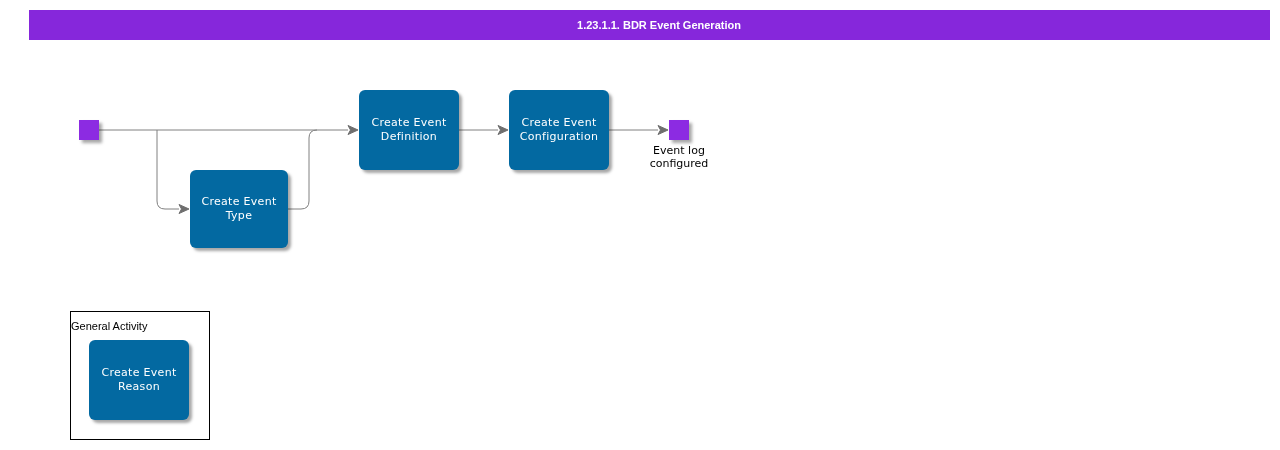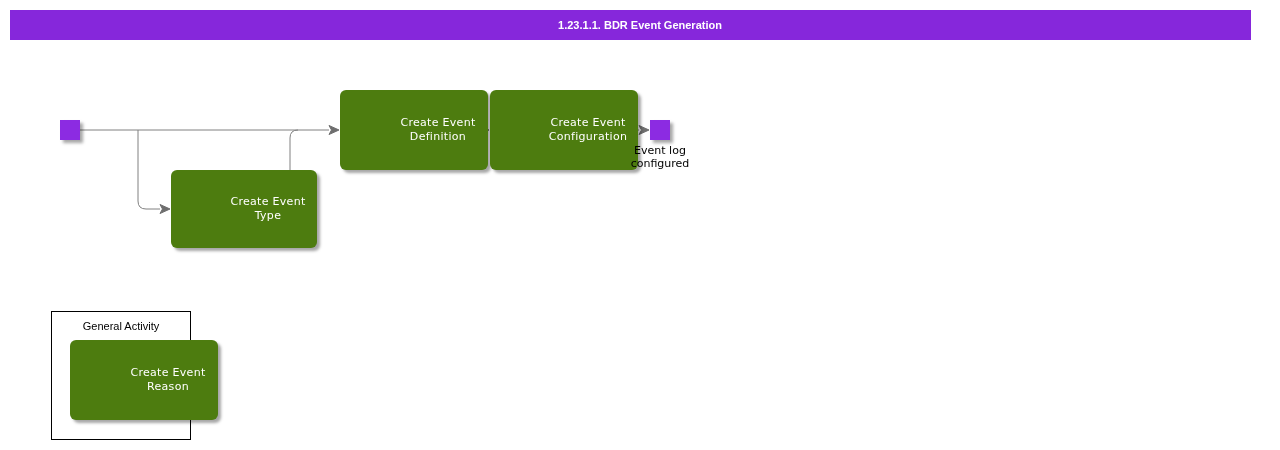--- a/index.html
+++ b/index.html
@@ -7,20 +7,21 @@
     padding: 0;
     background: #ffffff;
   }
   .stage {
     position: relative;
     width: 1251px;
     height: 450px;
     background: #ffffff;
     overflow: hidden;
     font-family: "DejaVu Sans", sans-serif;
+    margin-left: 19px;
   }
   .title-bar {
     position: absolute;
     left: 10px;
     top: 10px;
     width: 1260px;
     height: 30px;
     background: #8627DB;
     color: #ffffff;
     font-family: "Liberation Sans", sans-serif;
@@ -56,27 +57,26 @@
     position: absolute;
     width: 120px;
     color: #000000;
     font-size: 11px;
     line-height: 13px;
     text-align: center;
     white-space: pre-line;
   }
   .task-box {
     position: absolute;
-    background: #4d7c0f;
+    background: #0369a1;
     border-radius: 6px;
     box-shadow: 3px 3px 3px rgba(0,0,0,0.35);
     display: flex;
     align-items: center;
     justify-content: center;
-    padding-left: 48px;
   }
   .task-box span {
     color: #ffffff;
     font-size: 11px;
     line-height: 14px;
     letter-spacing: 0.3px;
     text-align: center;
     white-space: pre-line;
   }
   .group-box {
@@ -89,21 +89,21 @@
     border: 1px solid #000000;
   }
   .group-label {
     position: absolute;
     left: 0;
     top: 8px;
     width: 100%;
     color: #000000;
     font-family: "Liberation Sans", sans-serif;
     font-size: 11px;
-    text-align: center;
+    text-align: left;
   }
 </style>
 </head>
 <body>
 
 <div class="stage">
 
   <div class="title-bar">1.23.1.1. BDR Event Generation</div>
 
   <svg class="connectors" viewBox="0 0 1280 450" xmlns="http://www.w3.org/2000/svg">

